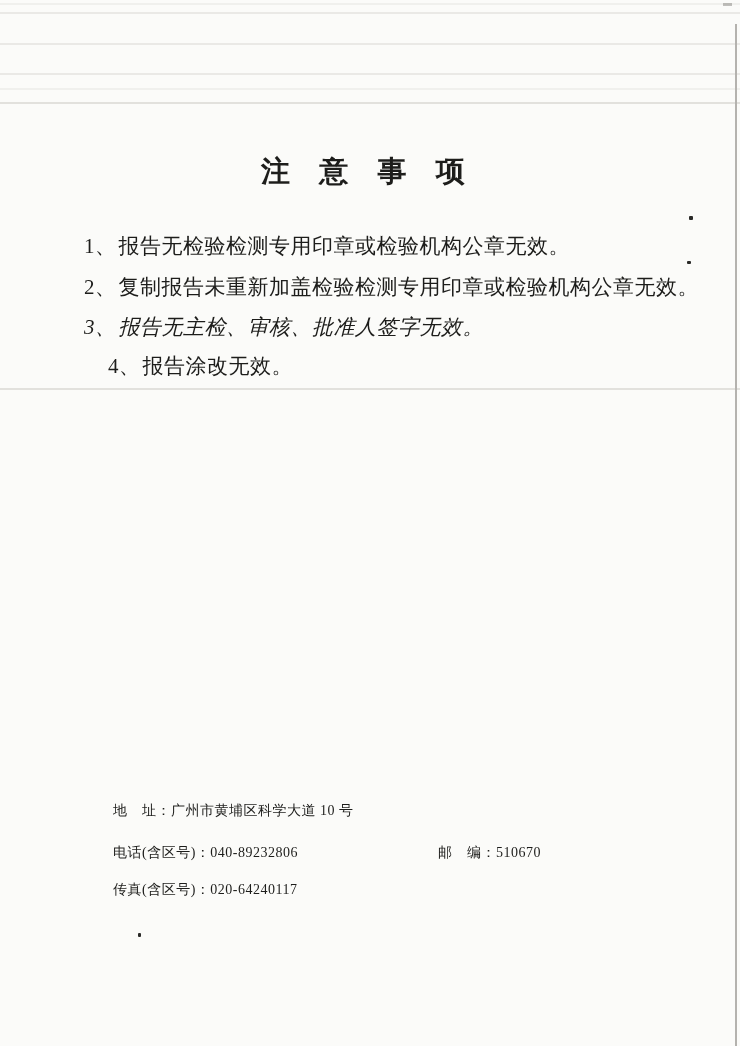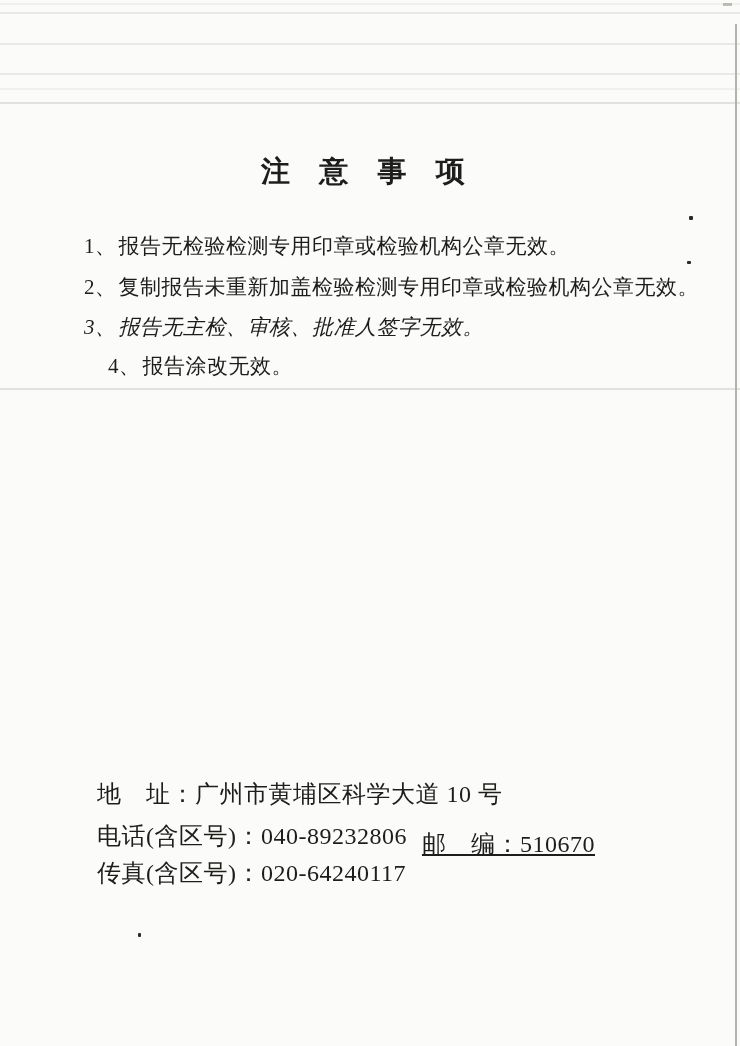--- a/index.html
+++ b/index.html
@@ -31,27 +31,27 @@
     margin: 0;
     font-size: 21px;
     line-height: 22px;
     letter-spacing: 0.5px;
     white-space: nowrap;
   }
   .note .num { margin-right: 2px; }
   .crow {
     position: absolute;
     left: 97px;
-    margin: 0;
-    font-size: 24px;
+    margin: 16px;
+    font-size: 14px;
     line-height: 23px;
     letter-spacing: 0.5px;
     white-space: nowrap;
   }
-  .col2 { position: absolute; top: 8px; white-space: nowrap; text-decoration: underline; }
+  .col2 { position: absolute; top: 0; white-space: nowrap; }
   .col2-postal { left: 325px; }
   .col2-email { left: 320px; }
   .email-value { margin-left: 9px; }
   
   .scanline {
     position: absolute;
     left: 0;
     width: 740px;
     height: 2px;
     background: rgba(168, 165, 157, 0.20);

